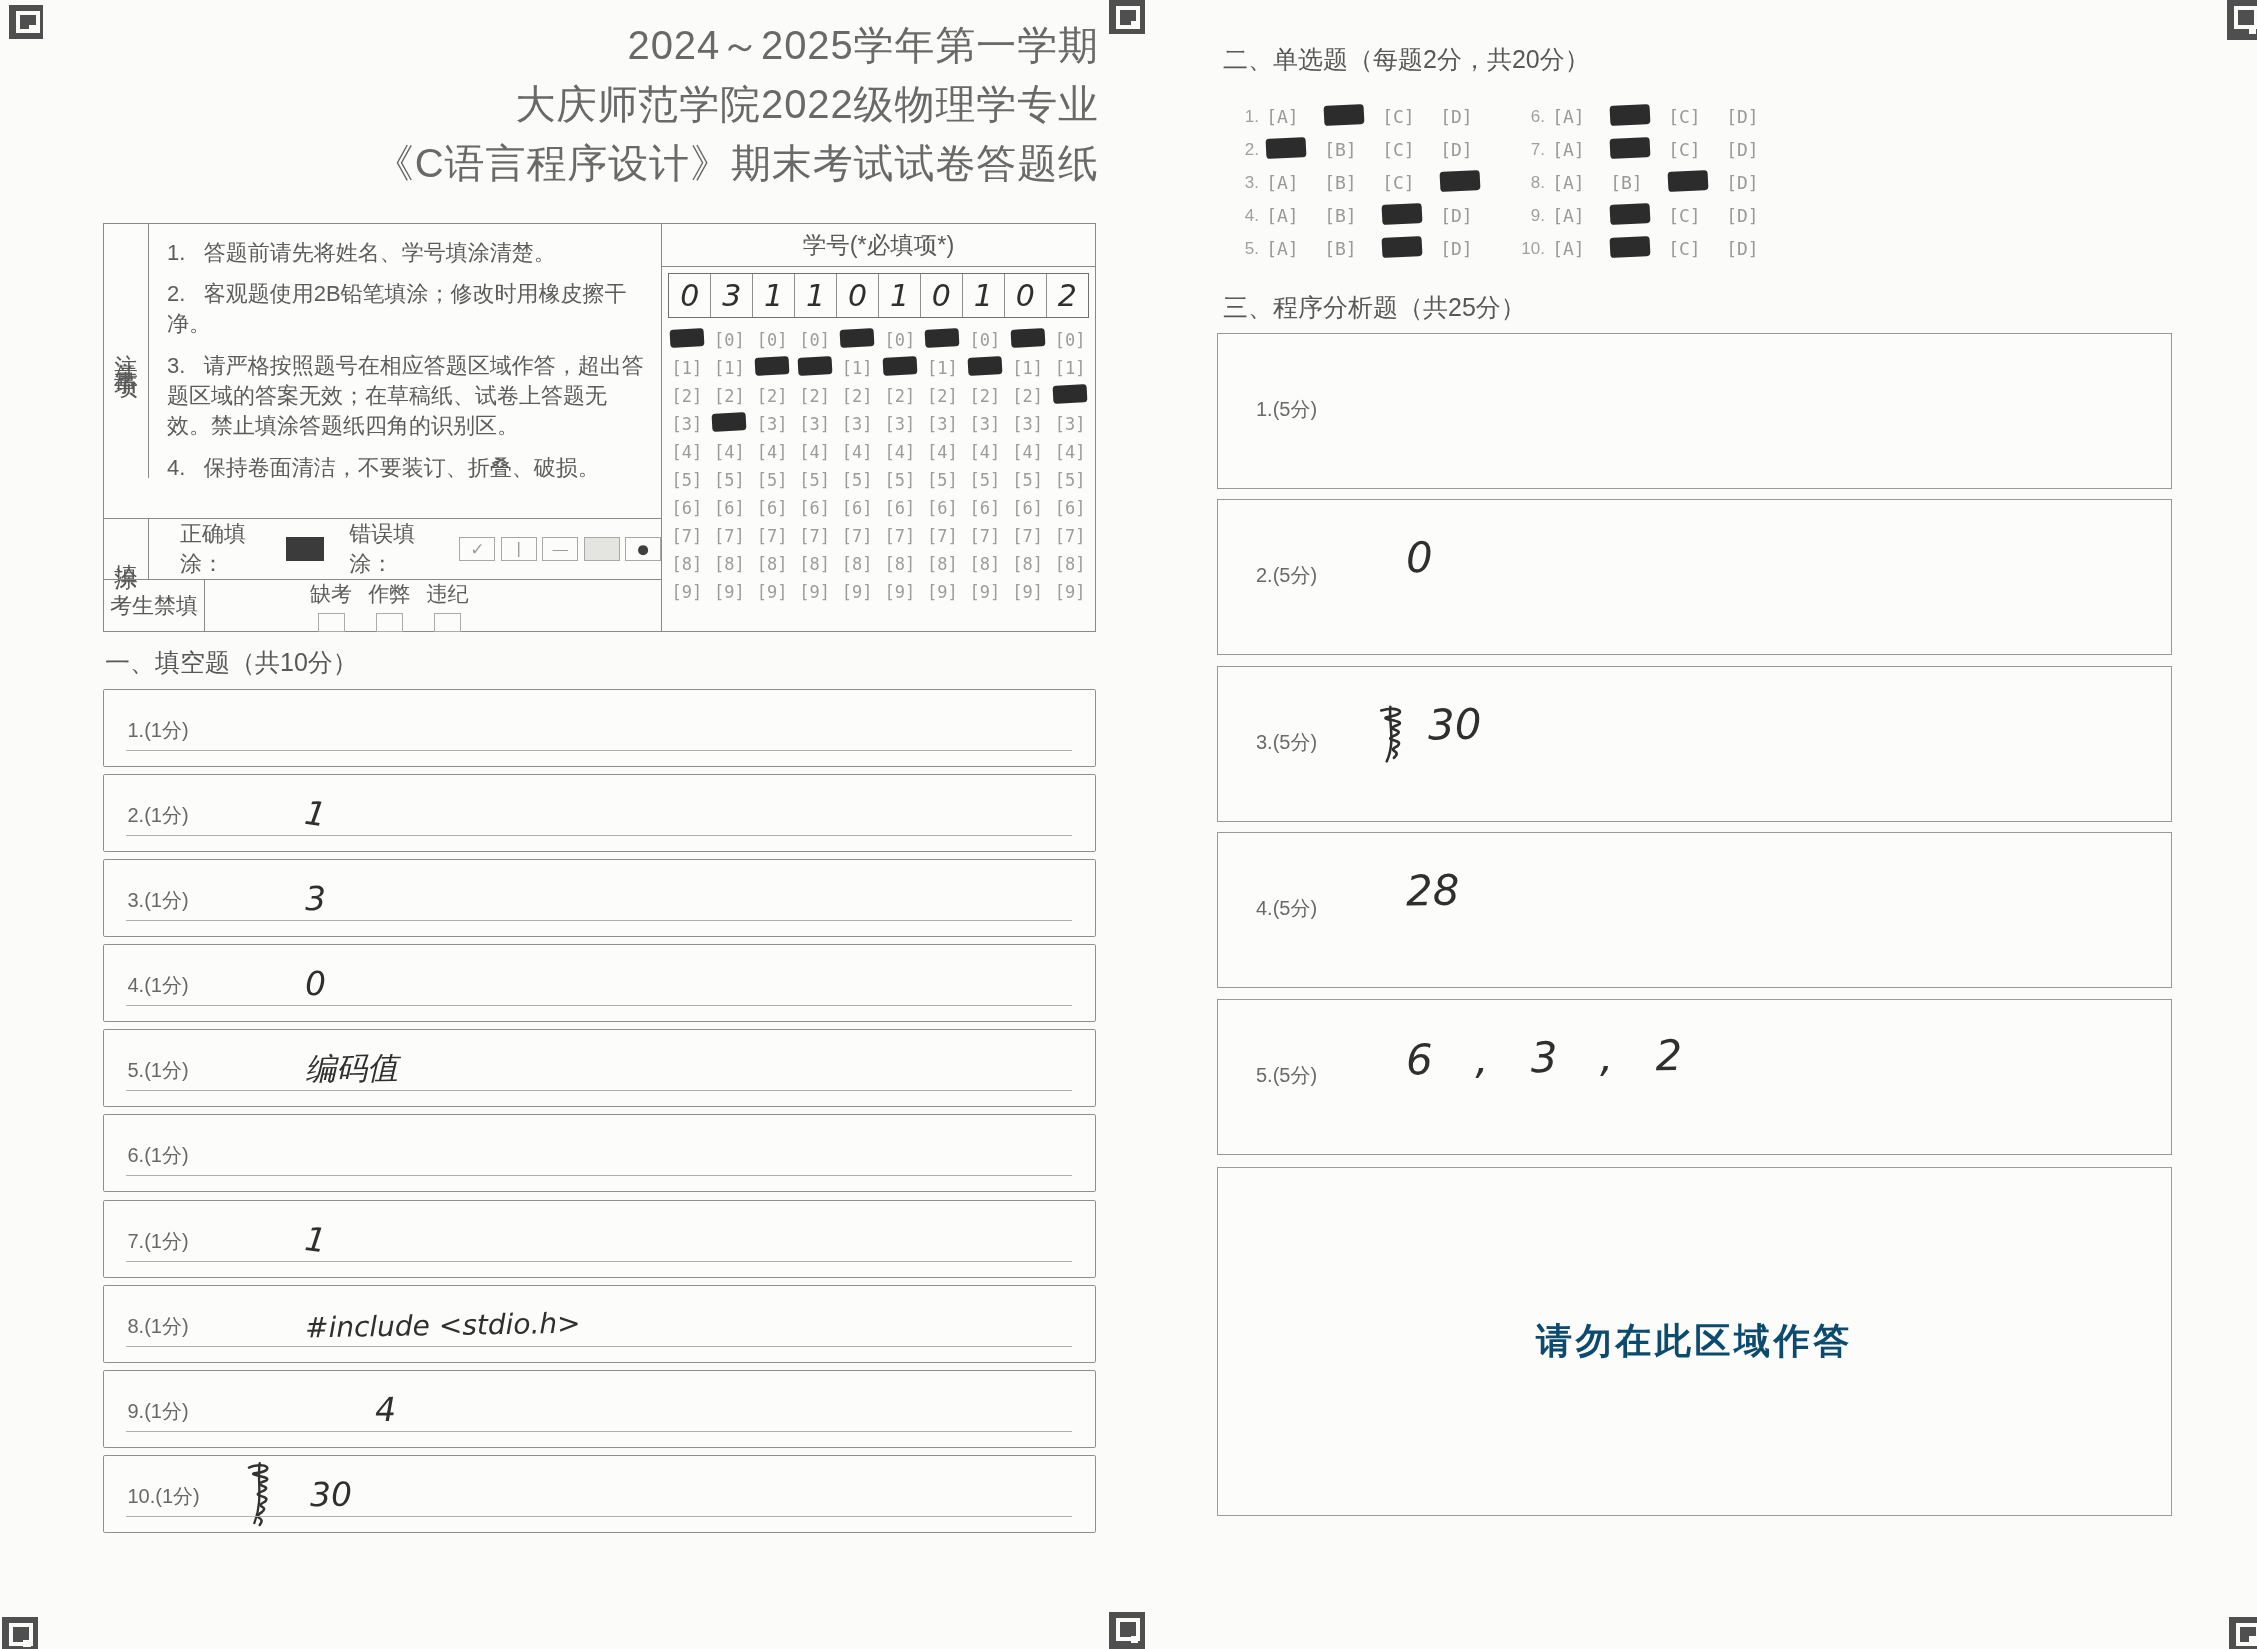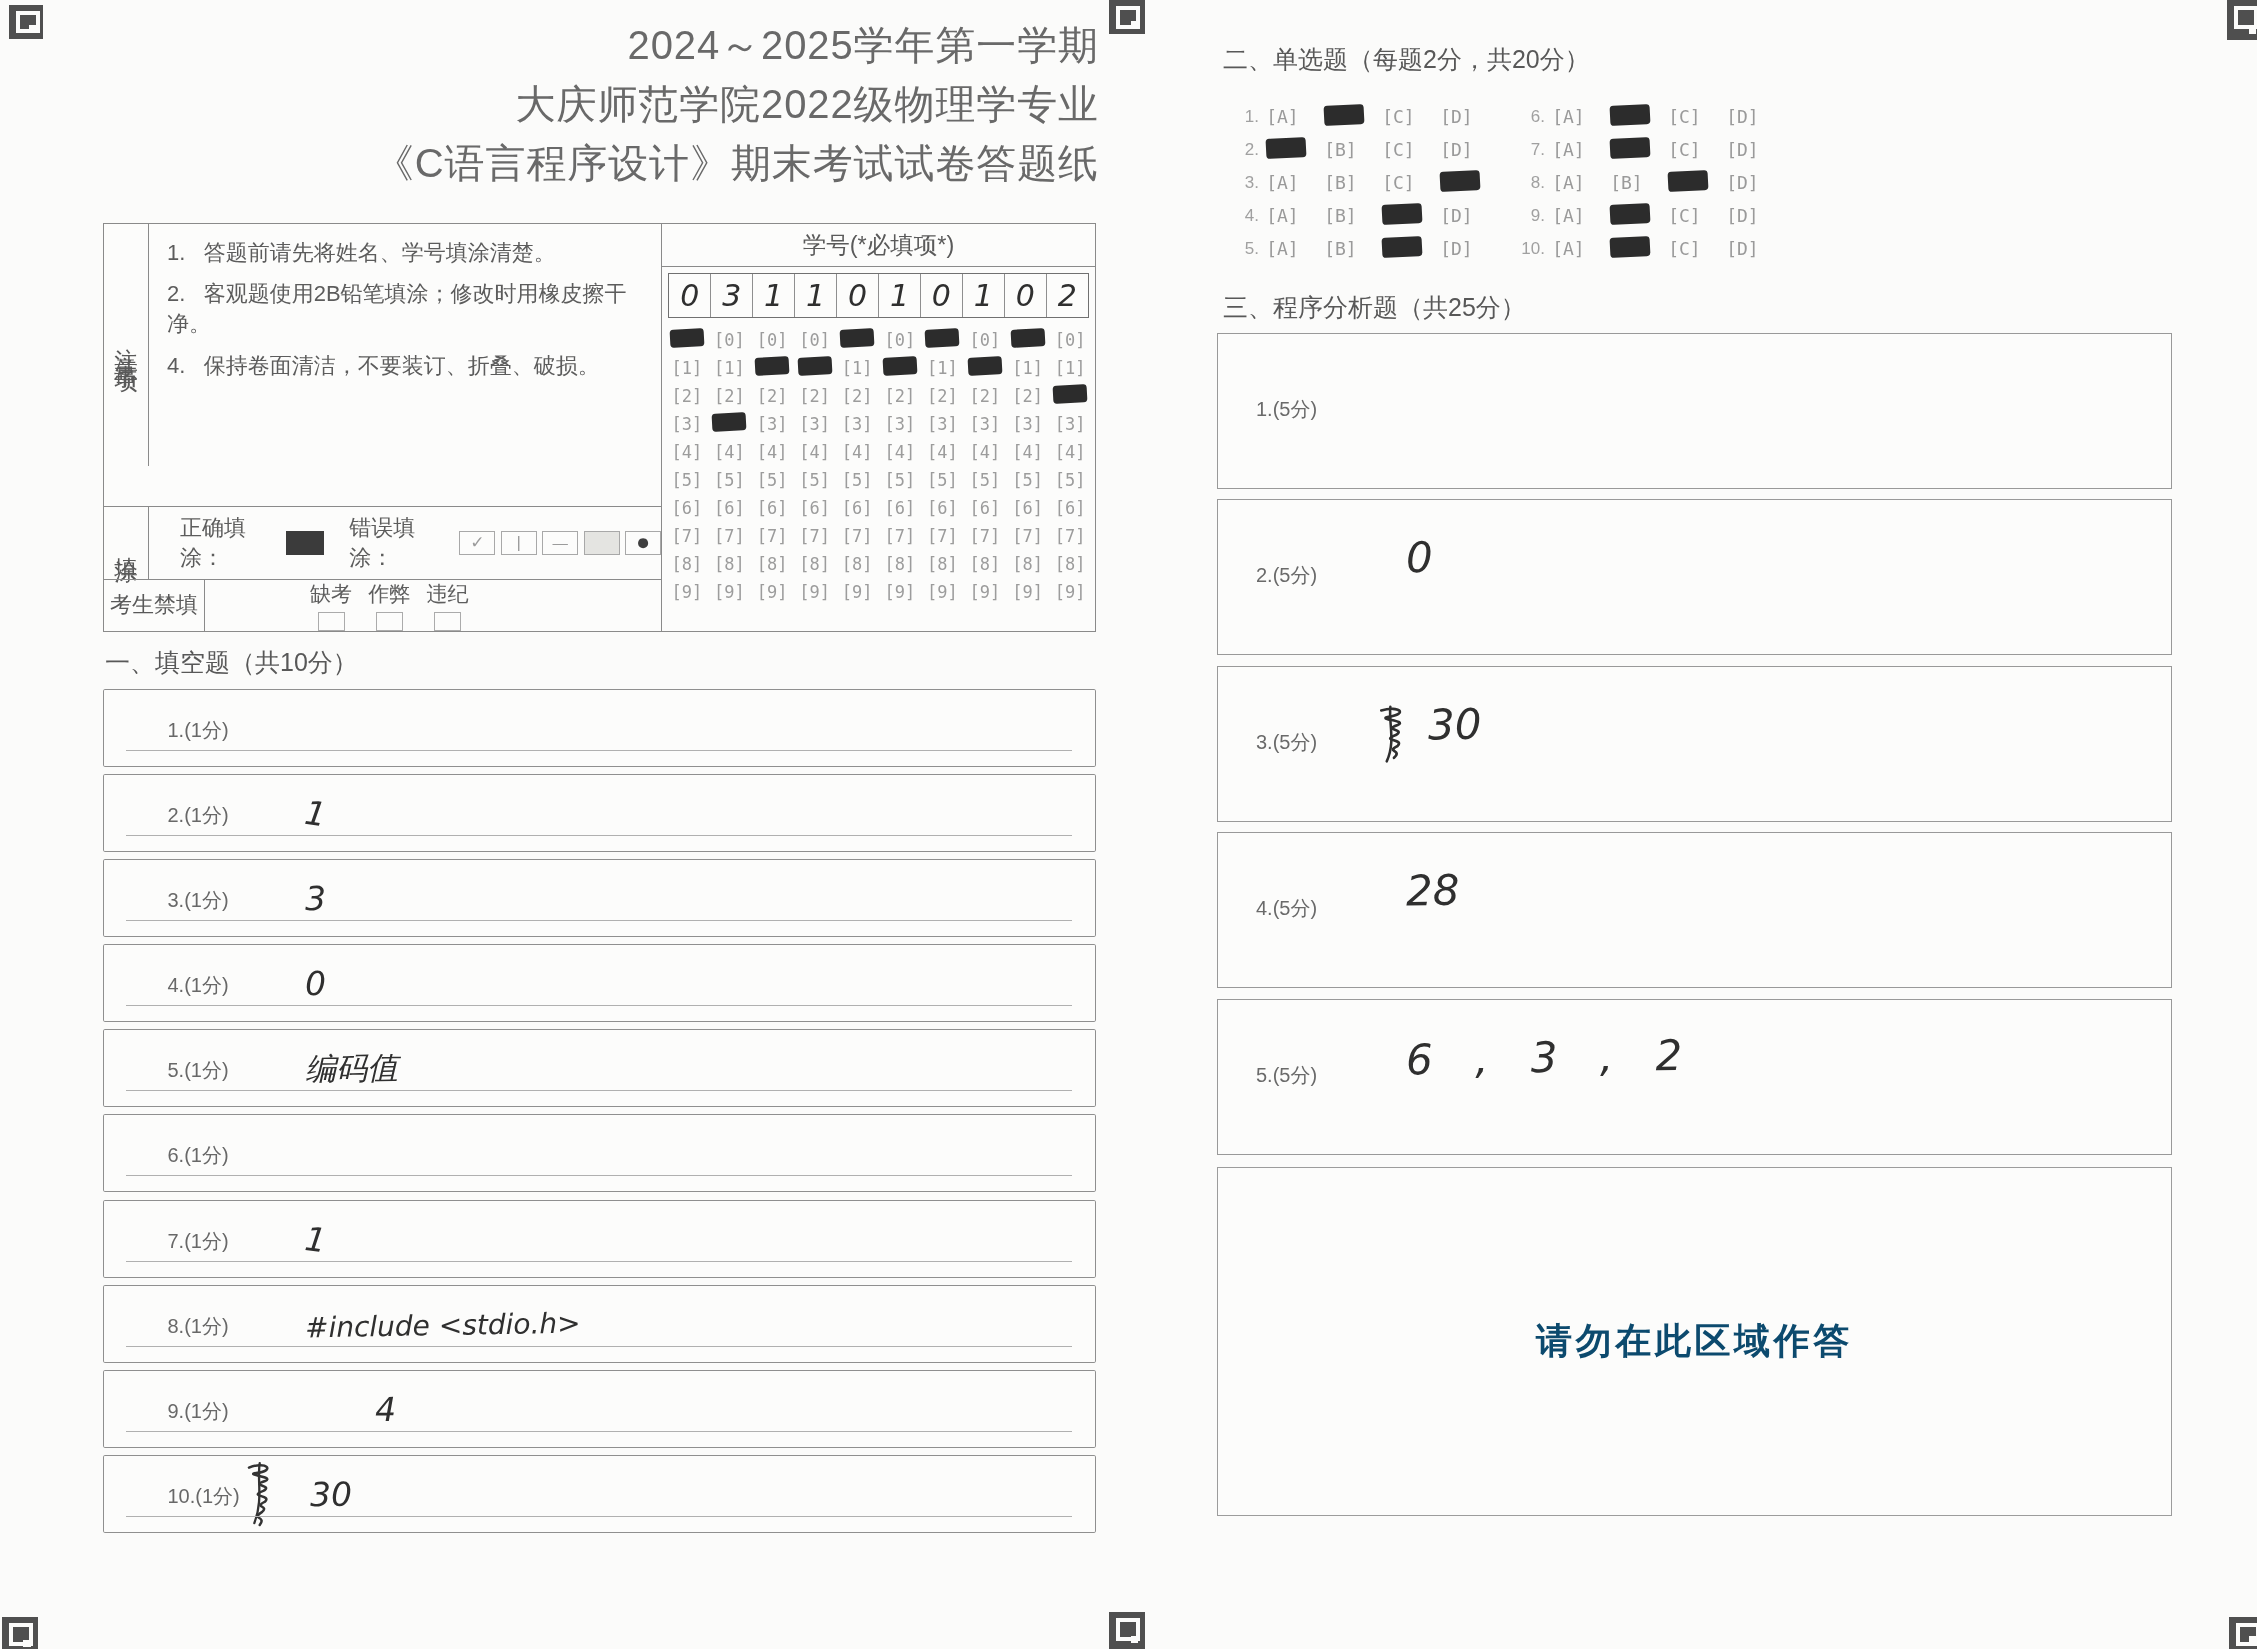--- a/index.html
+++ b/index.html
@@ -55,21 +55,21 @@
      justify-items:center;align-items:center;
      font-family:"DejaVu Sans Mono","Liberation Mono",monospace;font-size:17px;color:#9c9c9c;}
   .blob{display:inline-block;width:34px;height:18px;background:#2c2c2c;border-radius:3.6px;transform:rotate(-3deg);}
   
   .hw{font-family:"DejaVu Sans","Liberation Sans",sans-serif;font-style:italic;color:#2f2f2f;}
   
   .sec-title{position:absolute;font-size:25px;color:#585858;}
   
   .fb-box{position:absolute;left:103px;width:993px;height:78px;border:1.4px solid #8f8f8f;
      border-radius:1.8px;background:#fcfcfb;box-sizing:border-box;}
-  .fb-label{position:absolute;left:23.5px;top:27px;font-size:20px;color:#686868;margin-left:40px;}
+  .fb-label{position:absolute;left:23.5px;top:27px;font-size:20px;color:#686868;}
   .fb-line{position:absolute;left:22px;right:23.5px;bottom:15.4px;border-top:1.1px solid #b0b0b0;}
   .fb-answer{position:absolute;left:201px;bottom:18px;font-size:33px;transform:rotate(-1deg);}
   .fb-answer.cn{font-size:31px;bottom:16.3px;}
   .fb-answer.code{font-size:28px;bottom:20px;}
   .scribble{position:absolute;}
   
   .mcq-col{position:absolute;top:100px;display:flex;flex-direction:column;}
   .mcq-col0{left:1223px;}
   .mcq-col1{left:1509px;}
   .mcq-row{display:flex;align-items:center;height:33px;}
@@ -106,20 +106,21 @@
 
   <div class="info-table">
     <div class="notice-col">
       <div class="row row-notice">
         <div class="vcell">
           <span class="vlabel">注意事项</span>
         </div>
         <div class="notice-content">
           <p>1.   答题前请先将姓名、学号填涂清楚。</p>
           <p>2.   客观题使用2B铅笔填涂；修改时用橡皮擦干净。</p>
+          <p>3.   请严格按照题号在相应答题区域作答，超出答题区域的答案无效；在草稿纸、试卷上答题无效。禁止填涂答题纸四角的识别区。</p>
           <p>4.   保持卷面清洁，不要装订、折叠、破损。</p>
         </div>
       </div>
       <div class="row row-fill">
         <div class="vcell">
           <span class="vlabel small">填涂</span>
         </div>
         <div class="fill-content">
           <span>正确填涂：</span>
           <span class="correct-sample"></span>

